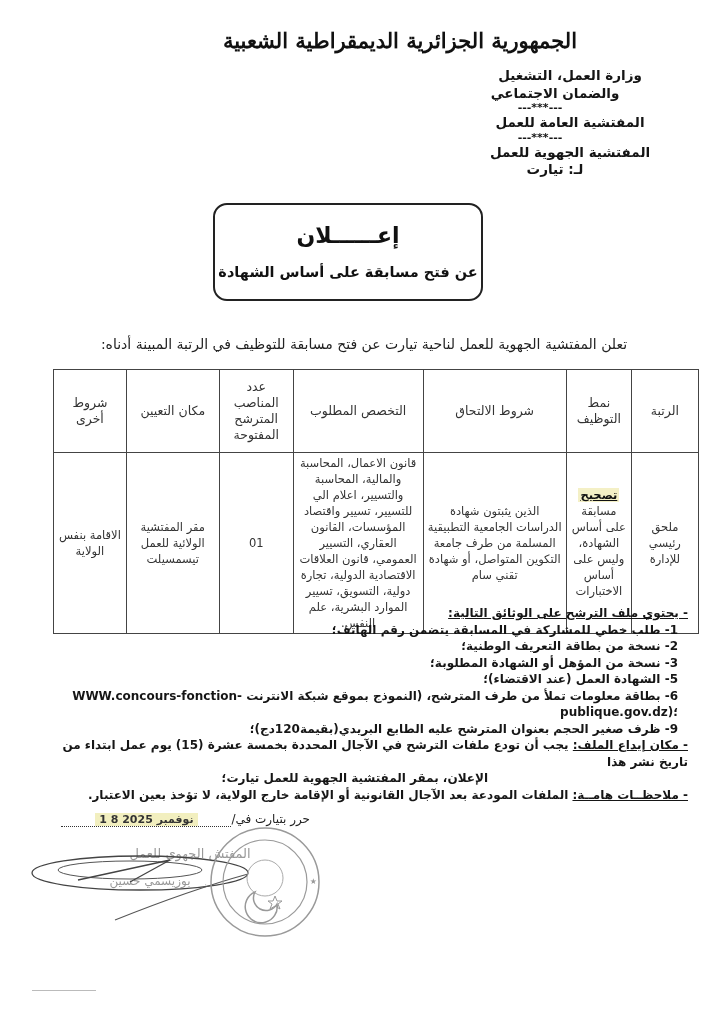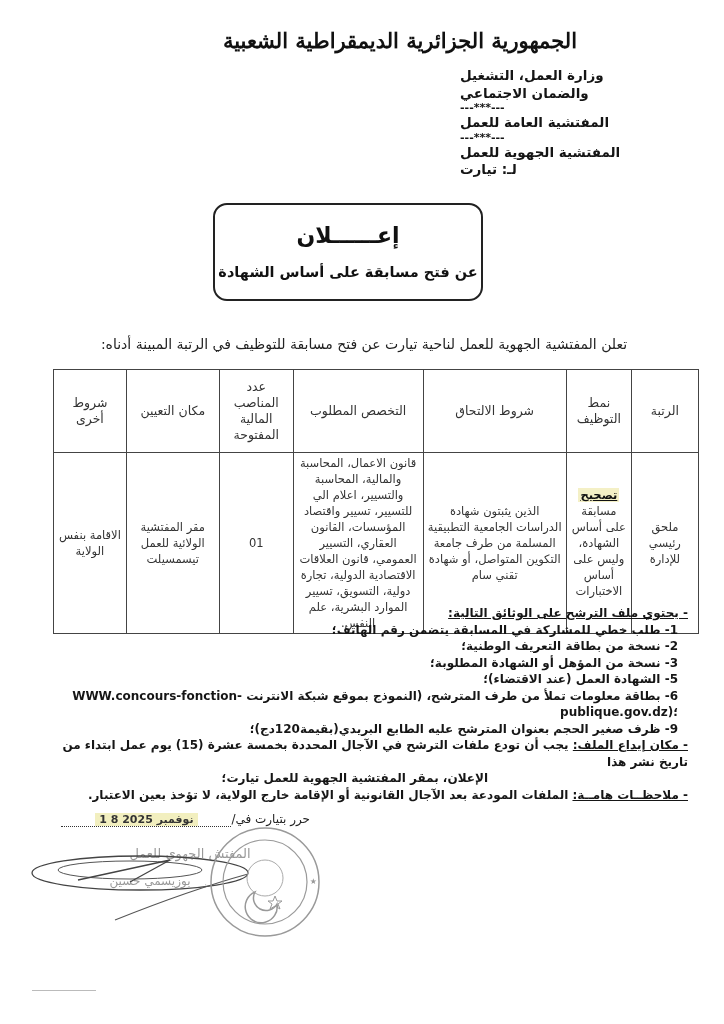--- a/index.html
+++ b/index.html
@@ -7,21 +7,21 @@
   body { position: relative; font-family: "DejaVu Sans", sans-serif; color: #111; }
 
   .abs { position: absolute; }
 
   .republic {
     left: 200px; top: 28px; width: 400px; text-align: center;
     font-family: "DejaVu Serif", serif; font-weight: bold; font-size: 21px; color: #111;
   }
 
   .header-block {
-    right: 44px; top: 67px; width: 220px; text-align: left;
+    right: 44px; top: 67px; width: 220px; text-align: center;
     font-weight: bold; font-size: 13.5px; line-height: 17.5px; color: #151515;
   }
   .header-block .sep { font-size: 11px; line-height: 12px; padding-right: 60px; }
   .header-block .l2 { padding-right: 30px; }
 
   .ann-box {
     left: 213px; top: 203px; width: 270px; height: 98px;
     border: 2.5px solid #222; border-radius: 14px; text-align: center;
   }
   .ann-title { font-weight: bold; font-size: 22px; margin-top: 18px; letter-spacing: 6px; }
@@ -85,21 +85,21 @@
 
 <div class="abs intro">تعلن المفتشية الجهوية للعمل لناحية تيارت عن فتح مسابقة للتوظيف في الرتبة المبينة أدناه:</div>
 
 <table class="jobs">
   <thead>
     <tr>
       <th style="width:60px">الرتبة</th>
       <th style="width:58px">نمط التوظيف</th>
       <th style="width:128px">شروط الالتحاق</th>
       <th style="width:116px">التخصص المطلوب</th>
-      <th style="width:66px">عدد المناصب المالية المفتوحة</th>
+      <th style="width:66px">عدد المناصب المترشح المفتوحة</th>
       <th style="width:83px">مكان التعيين</th>
       <th style="width:65px">شروط أخرى</th>
     </tr>
   </thead>
   <tbody>
     <tr>
       <td>ملحق رئيسي للإدارة</td>
       <td>
         <span class="correction">تصحيح</span><br>
         <span>مسابقة على أساس الشهادة، وليس على أساس الاختبارات</span>

